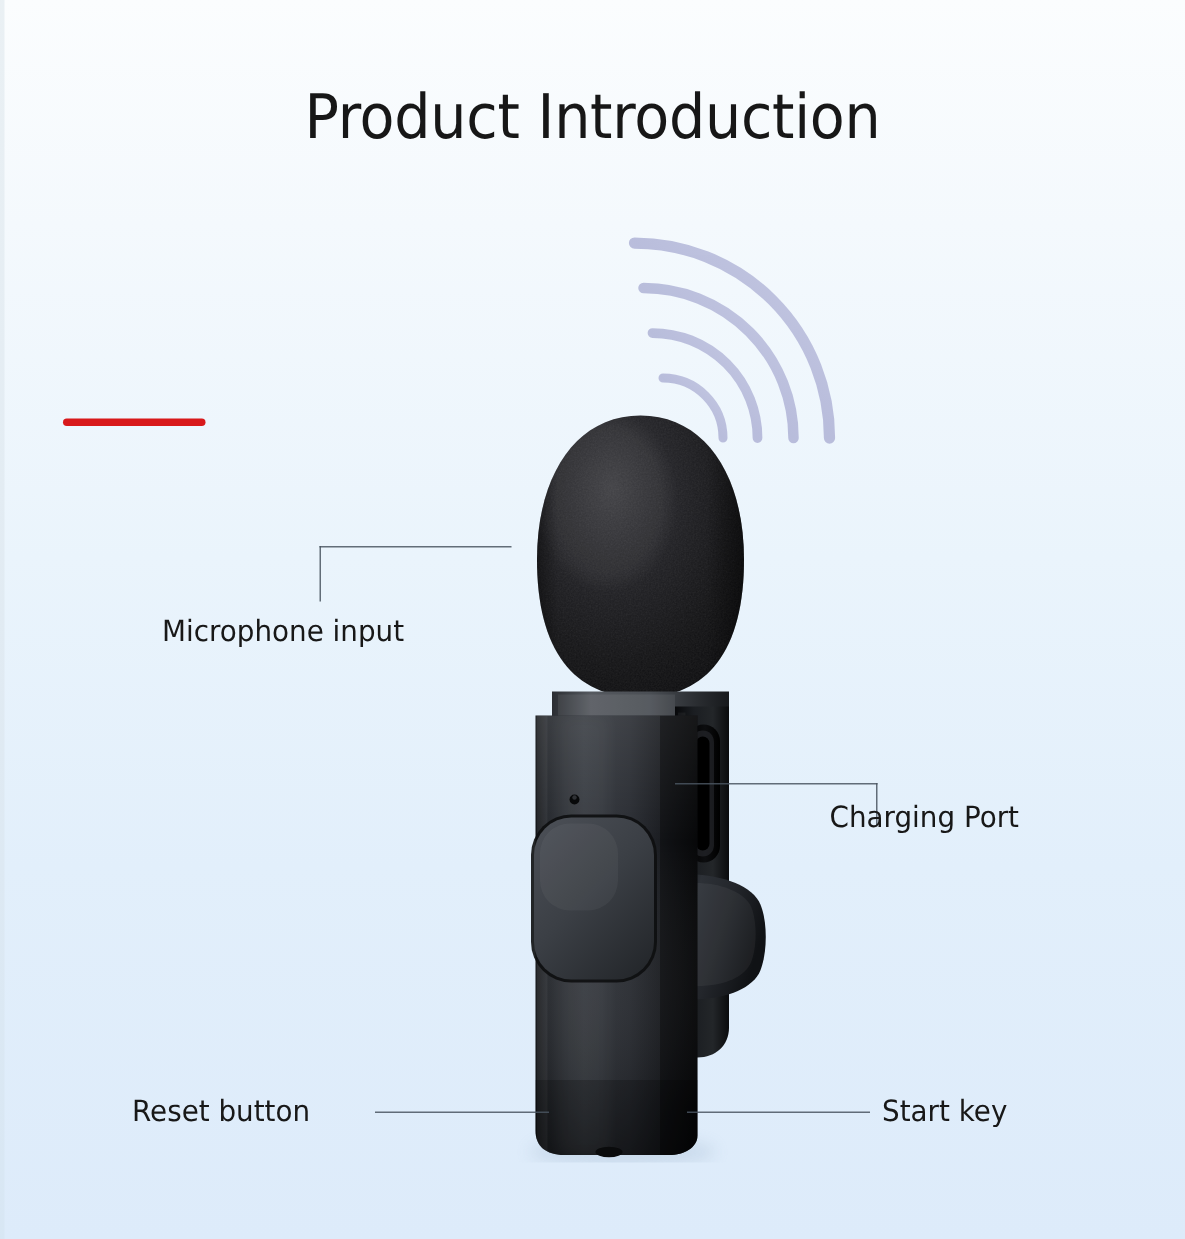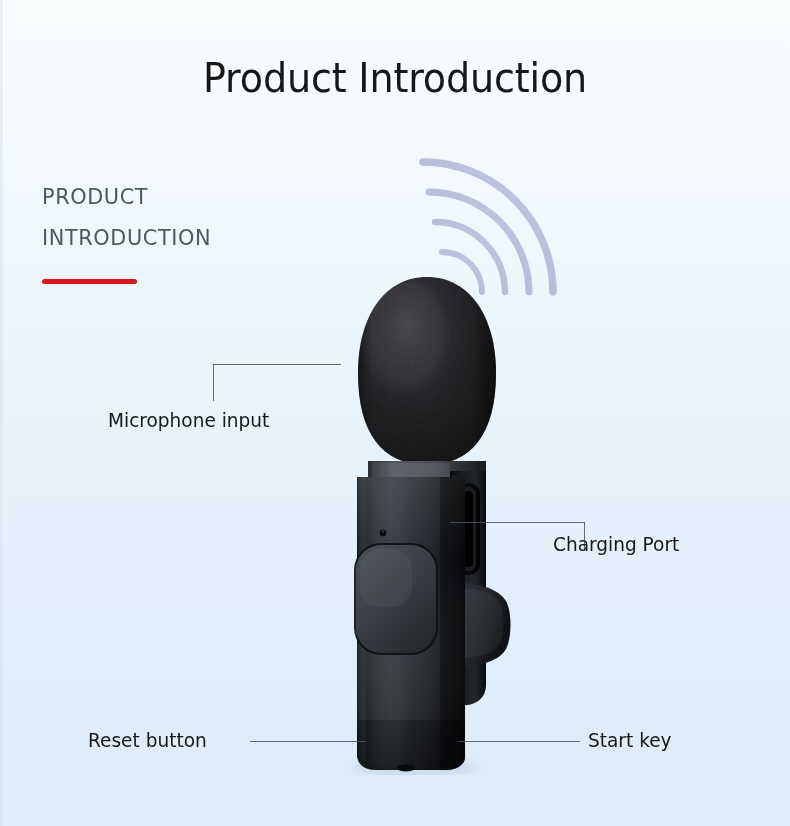--- a/index.html
+++ b/index.html
@@ -76,24 +76,20 @@
 </style>
 </head>
 <body>
 
 <div id="stage">
 
   <div id="left-seam"></div>
 
   <div id="main-title">Product Introduction</div>
 
-  <div id="section-heading">
-    <div class="sh-line">PRODUCT</div>
-    <div class="sh-line">INTRODUCTION</div>
-  </div>
   <div id="accent-bar"></div>
 
   <svg id="sound-waves" viewBox="0 0 220 165" width="220" height="165" fill="none">
     <defs>
       <linearGradient id="wg" x1="0" y1="1" x2="1" y2="0">
         <stop offset="0%" stop-color="#cfd3e8"></stop>
         <stop offset="50%" stop-color="#b6bada"></stop>
         <stop offset="100%" stop-color="#c4c8e2"></stop>
       </linearGradient>
     </defs>

